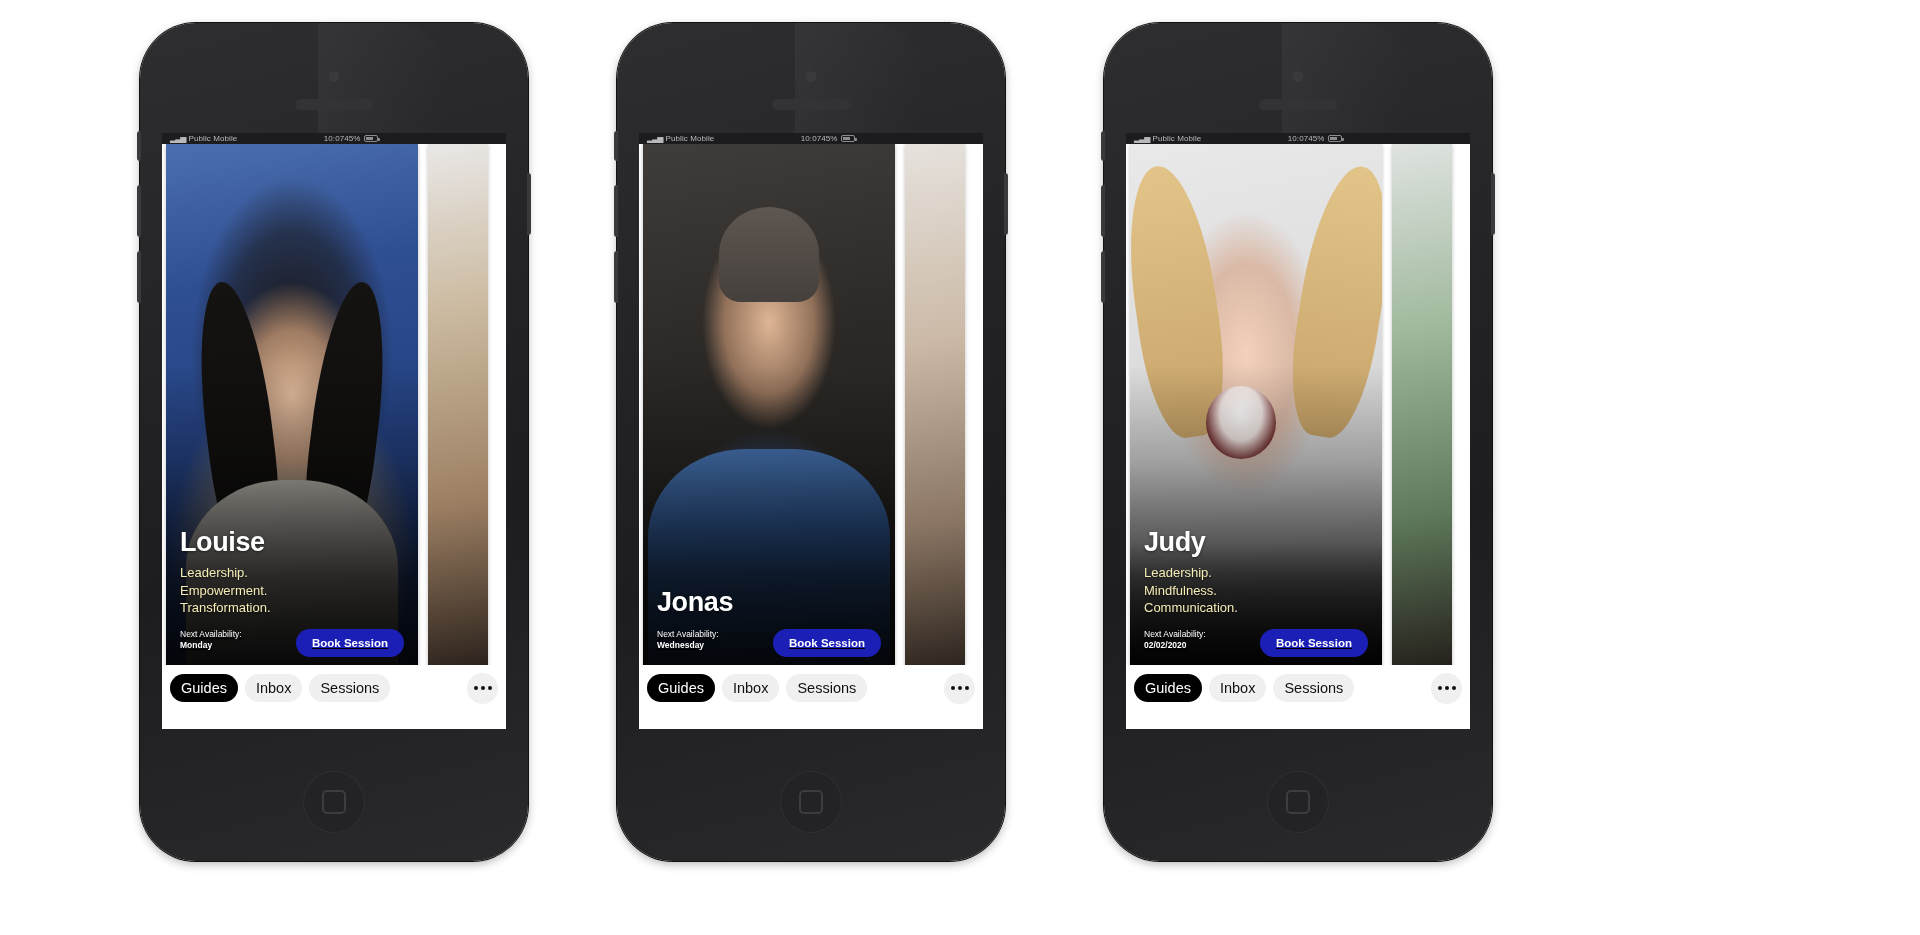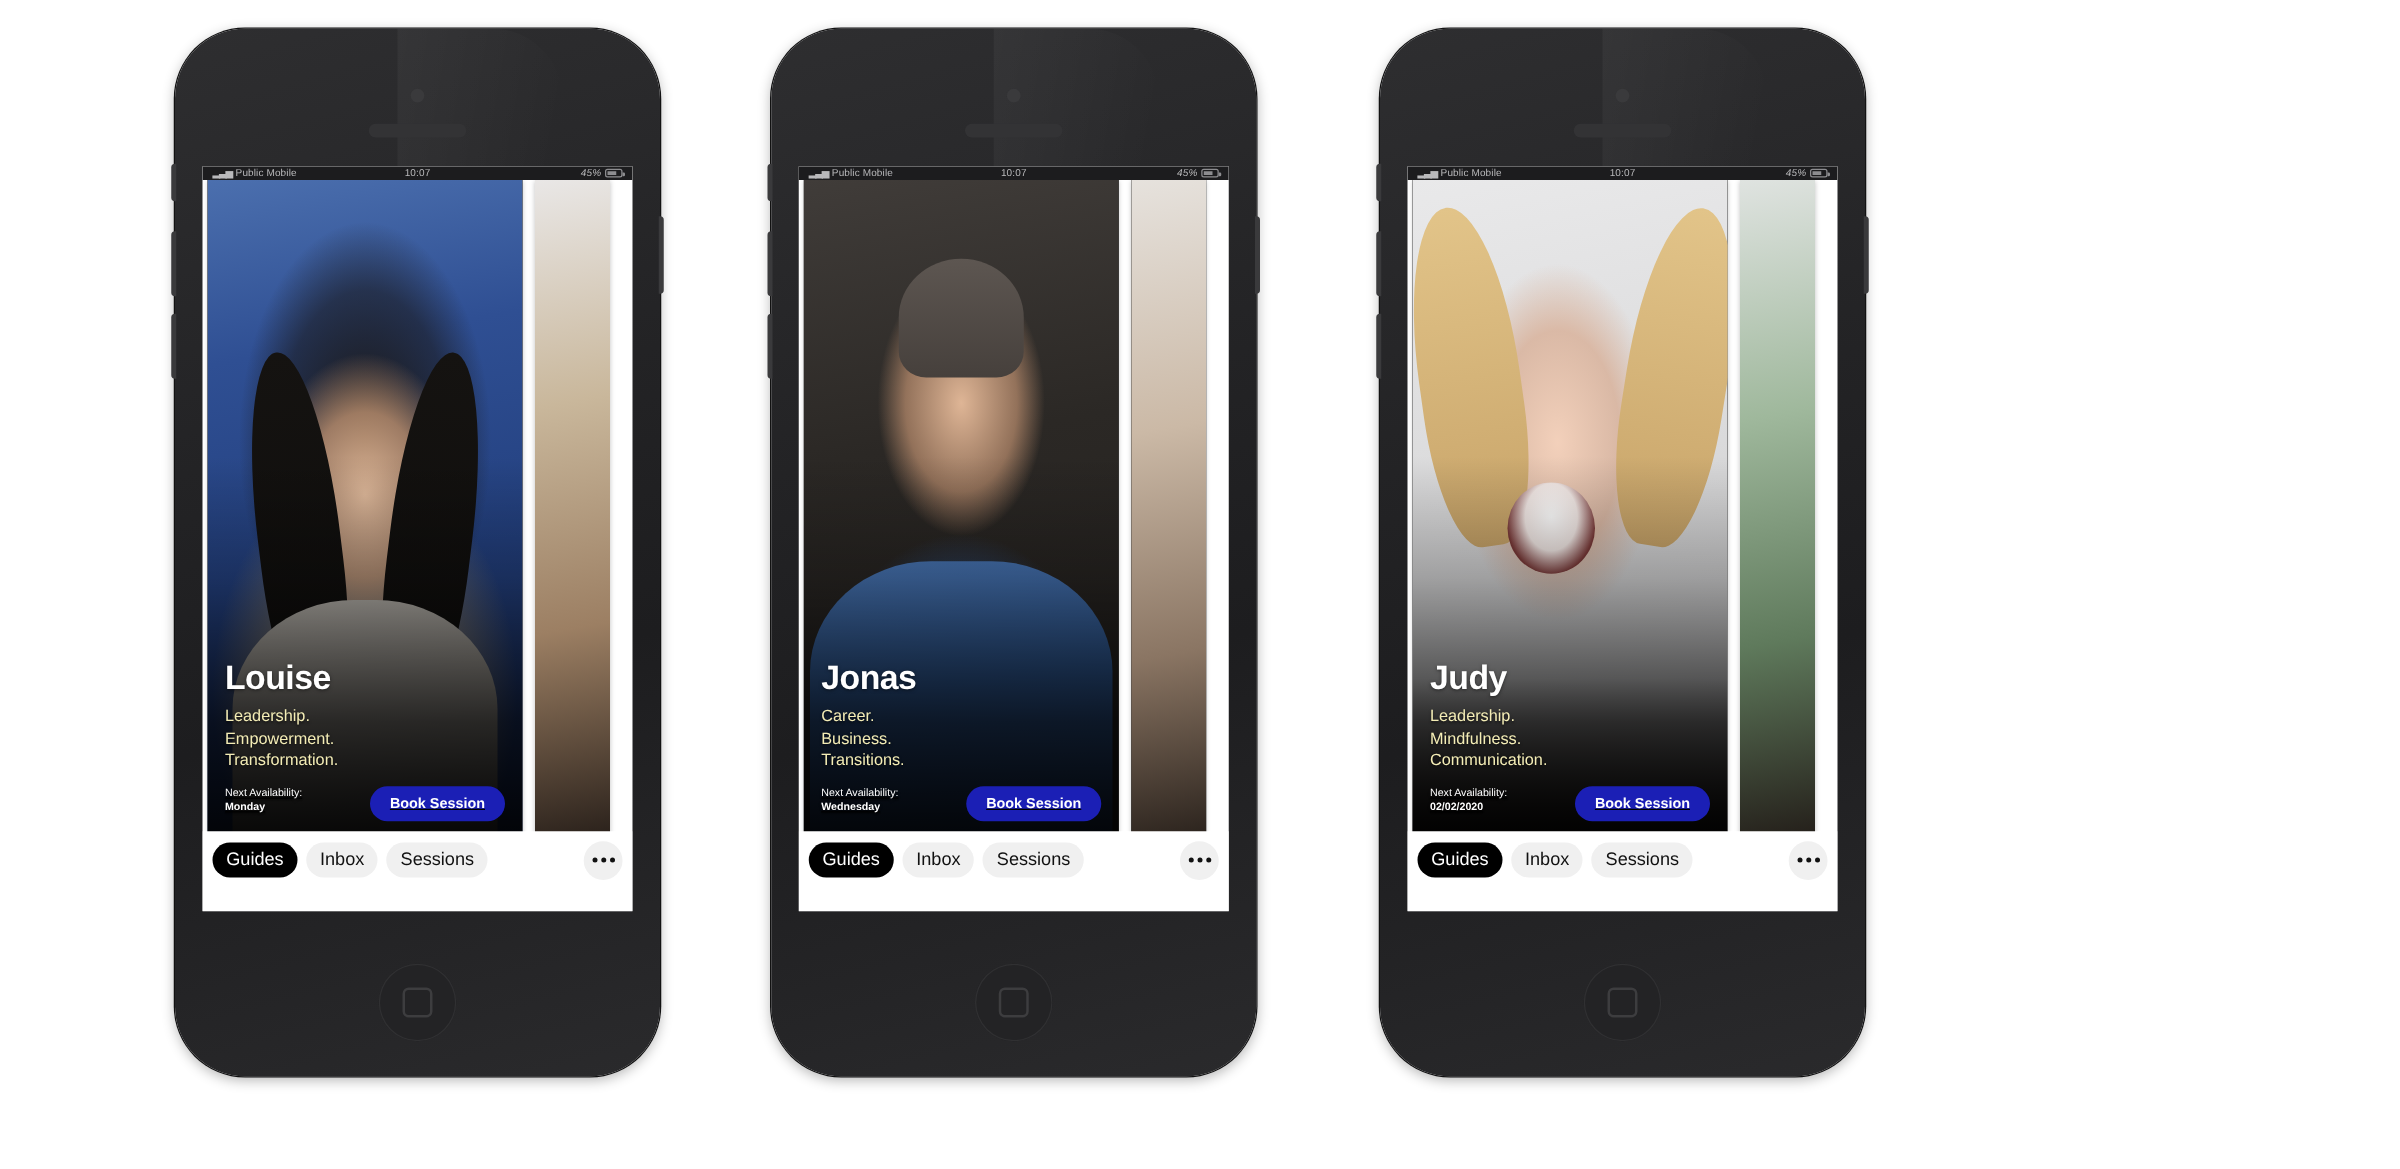--- a/index.html
+++ b/index.html
@@ -87,21 +87,21 @@
     background: #1c1c1e;
     color: #b9b9bb;
     font-size: 8px;
     display: flex; align-items: center;
     padding: 0 8px;
     letter-spacing: .1px;
     overflow: hidden;
   }
   .statusbar .sb-left { flex: 1; display: flex; align-items: center; gap: 3px; }
   .statusbar .sb-mid  { flex: 0 0 auto; }
-  .statusbar .sb-right{ flex: 1; display: flex; align-items: center; justify-content: flex-end; gap: 3px; font-style: italic; }
+  .statusbar .sb-right{ flex: 1; display: flex; align-items: center; gap: 3px; }
   .bars { display: inline-block; letter-spacing: -1px; }
   .batt {
     display: inline-block; width: 14px; height: 7px;
     border: 1px solid #8d8d90; border-radius: 2px;
     position: relative;
   }
   .batt::after {
     content: ""; position: absolute; right: -3px; top: 2px;
     width: 2px; height: 3px; background: #8d8d90; border-radius: 0 1px 1px 0;
   }
@@ -373,25 +373,20 @@
 
       <div class="carousel">
         <div class="card">
           <div class="photo ph-jonas">
             <div class="hair"></div>
               <div class="shirt"></div>
           </div>
           <div class="scrim"></div>
           <div class="card-body">
             <div class="guide-name">Jonas</div>
-            <div class="tagline">
-              <div>Career.</div>
-              <div>Business.</div>
-              <div>Transitions.</div>
-            </div>
             <div class="card-foot">
               <div class="avail">
                 <div>Next Availability:</div>
                 <div class="val">Wednesday</div>
               </div>
               <button class="book-btn">Book Session</button>
             </div>
           </div>
         </div>
         <div class="card peek">

